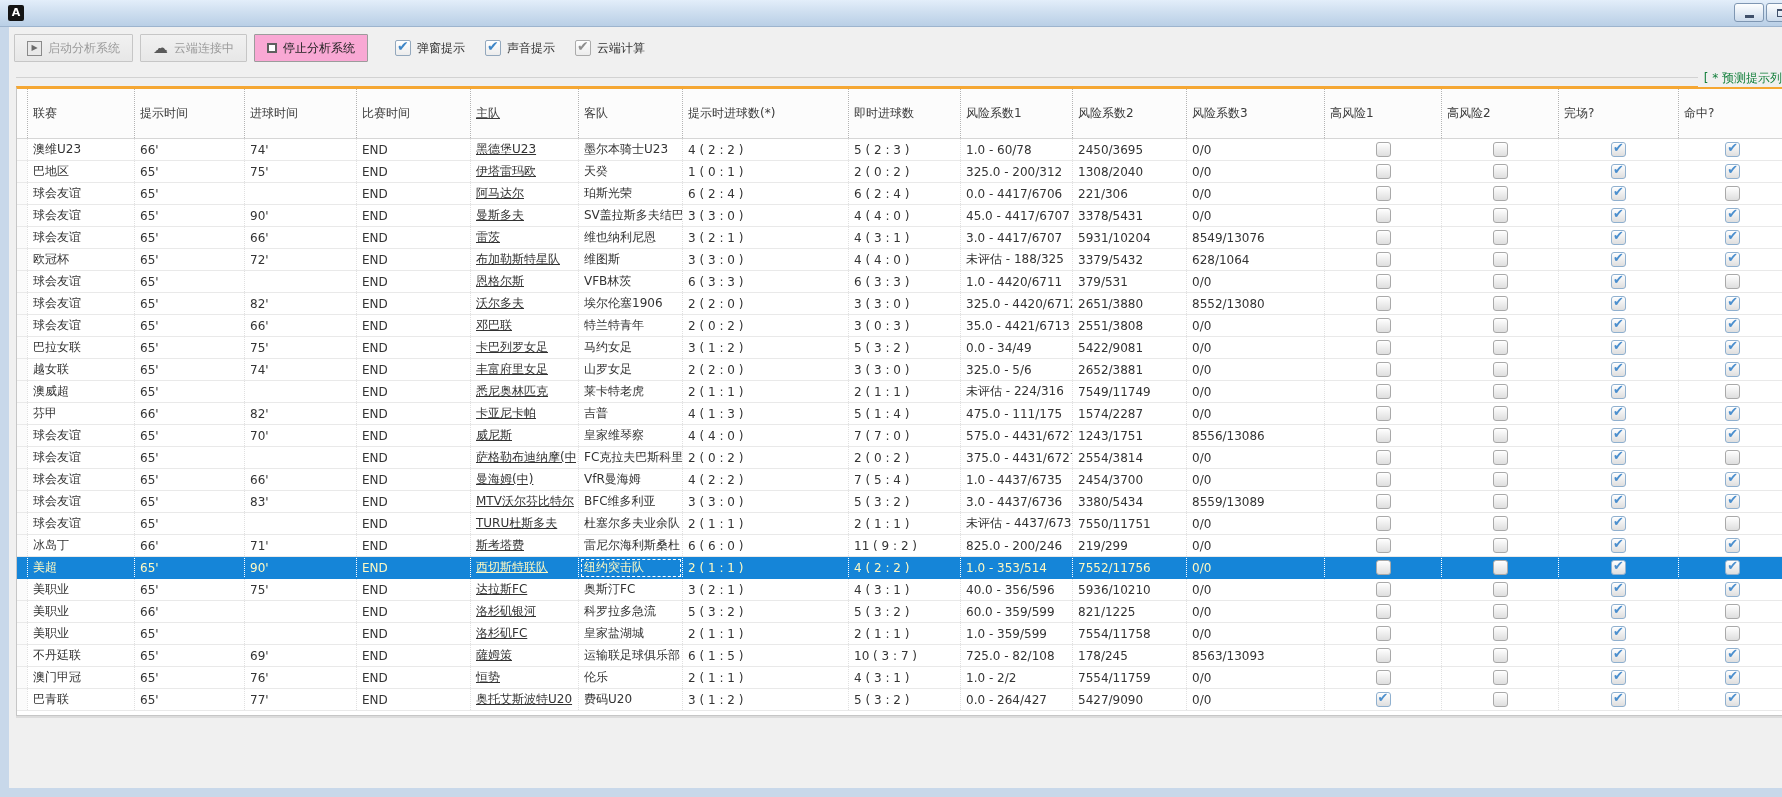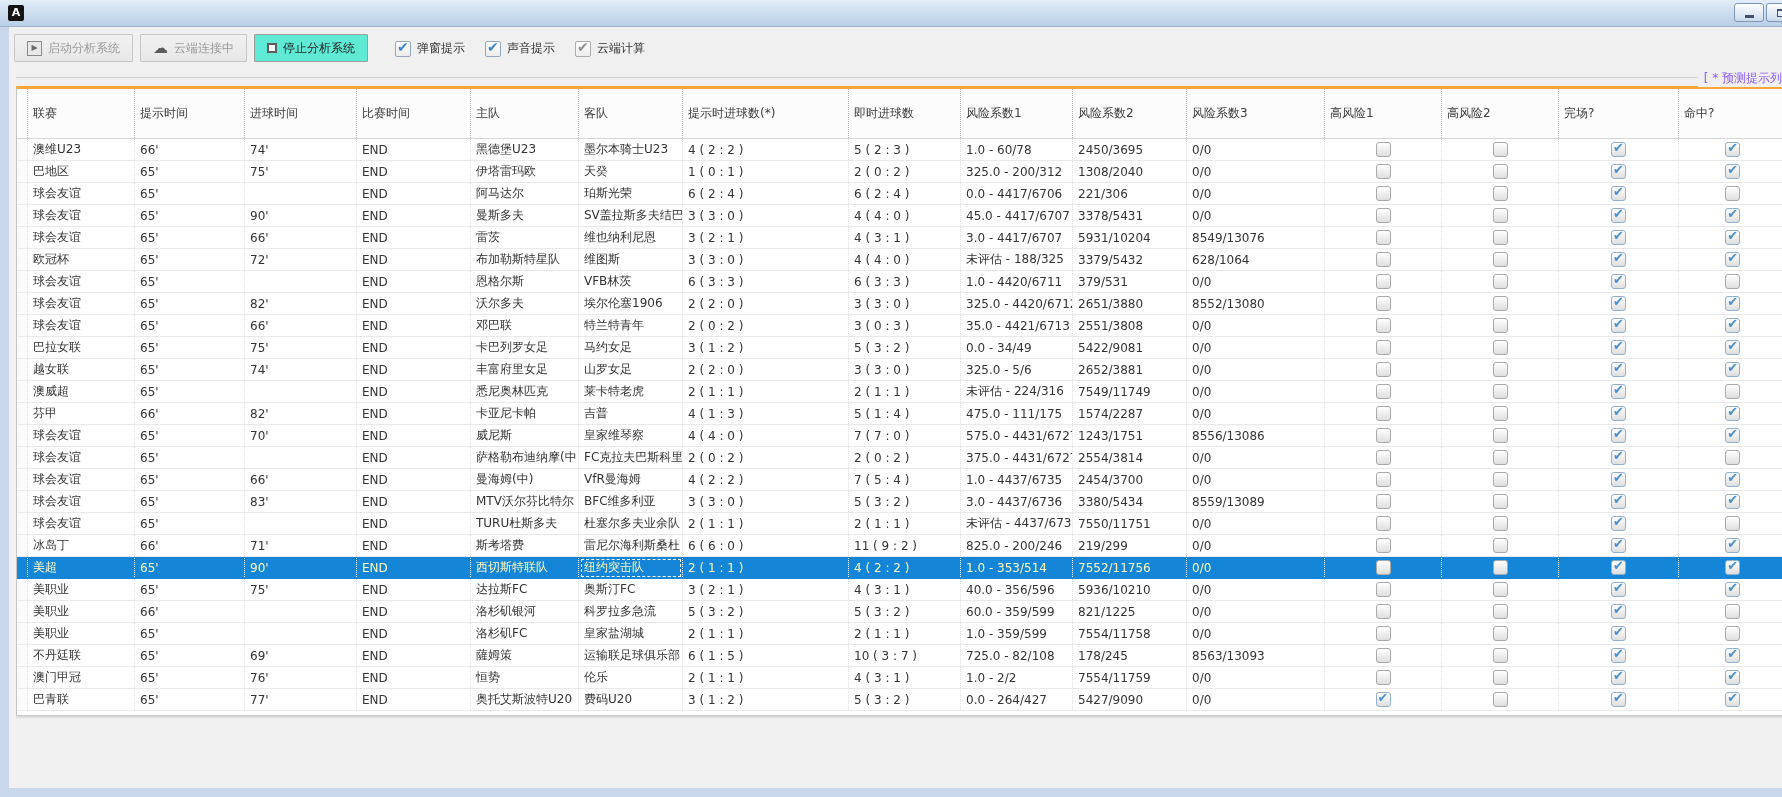--- a/index.html
+++ b/index.html
@@ -19,34 +19,34 @@
   .glyph-min{width:9px;height:3px;background:#40506a;margin-top:8px;}
   .glyph-max{width:9px;height:8px;border:1px solid #40506a;border-top:2px solid #40506a;background:transparent;}
   
   .window-body{position:relative;height:761px;background:#f0f0f0;border-left:9px solid #c8d8ea;}
   .frame-bottom{height:9px;background:#c8d8ea;}
   
   .toolbar{display:flex;align-items:center;padding:6px 0 4px 5px;height:40px;background:#f0f0f0;}
   .tbtn{display:inline-flex;align-items:center;gap:6px;height:28px;padding:0 12px;margin-right:7px;
     border:1px solid #bcbcbc;border-radius:1px;background:linear-gradient(#f4f4f4,#e9e9e9);}
   .tbtn.disabled{color:#9a9a9a;background:linear-gradient(#f1f1f1,#e7e7e7);border-color:#c6c6c6;}
-  .tbtn.active{background:#5eead4;border-color:#9c9c9c;color:#222;}
+  .tbtn.active{background:#f9a8d4;border-color:#9c9c9c;color:#222;}
   .ico-play{display:inline-flex;align-items:center;justify-content:center;width:15px;height:15px;
     border:1px solid #8a8a8a;background:#e9e9e9;color:#6a6a6a;font-size:8px;line-height:1;}
   .ico-cloud{font-size:15px;color:#5a5a5a;line-height:1;}
   .ico-stop{width:10px;height:10px;border:2px solid #5f5f5f;background:#fff;}
-  .tcheck{display:inline-flex;align-items:flex-end;gap:6px;margin-left:20px;}
+  .tcheck{display:inline-flex;align-items:center;gap:6px;margin-left:20px;}
   .bigcb{position:relative;width:16px;height:16px;border:1px solid #93a8bd;border-radius:2px;
     background:linear-gradient(#fff,#ececec);}
   .bigcb.checked::after{content:"✔";position:absolute;left:1px;top:-3px;font-size:14px;font-weight:bold;color:#3e86c7;}
   .bigcb.gray{border-color:#ababab;}
   .bigcb.gray.checked::after{color:#8f8f8f;}
   
   .panel{position:relative;margin:10px 0 0 7px;border-top:1px solid #d2d2d2;}
-  .panel-caption{position:absolute;top:-8px;right:0;background:#f0f0f0;padding-left:6px;color:#8b5cf6;white-space:nowrap;}
+  .panel-caption{position:absolute;top:-8px;right:0;background:#f0f0f0;padding-left:6px;color:#15803d;white-space:nowrap;}
   
   .grid{margin-top:8px;width:1766px;background:#fff;border:1px solid #c6c6c6;border-right:none;
     border-top:3px solid #f5a733;padding-bottom:4px;box-shadow:0 2px 0 #dcdcdc;}
   table{border-collapse:collapse;table-layout:fixed;width:1766px;}
   th{height:23px;font-weight:normal;color:#3a3a3a;text-align:left;padding:16px 5px;
     background:#fcfcfc;border-left:1px dotted #b3b3b3;border-bottom:1px solid #d6d6d6;
     overflow:hidden;white-space:nowrap;}
   th.c-ind{border-left:none;}
   td{height:22px;padding:0 5px;border-bottom:1px solid #e9e9e9;border-left:1px dotted #e0e0e0;
     overflow:hidden;white-space:nowrap;color:#333;}
@@ -58,21 +58,21 @@
     border:1px solid #a9a9a9;border-radius:3px;background:linear-gradient(#ffffff,#dedede);
     box-shadow:inset 0 1px 0 #fff;}
   .cb.checked{border-color:#8fb0cf;}
   .cb.checked::after{content:"✔";position:absolute;left:1px;top:-3px;font-size:13px;font-weight:bold;color:#4b8fce;}
   
   .c-ind{width:7px;}
   .c-league{width:107px;}
   .c-tip_time{width:110px;margin-left:14px;}
   .c-goal_time{width:112px;}
   .c-match_time{width:114px;}
-  .c-home{width:108px;}
+  .c-home{width:108px;text-decoration:underline;}
   .c-away{width:104px;}
   .c-tip_goals{width:166px;}
   .c-live_goals{width:112px;}
   .c-risk1{width:112px;}
   .c-risk2{width:114px;}
   .c-risk3{width:138px;}
   .c-high_risk1{width:117px;}
   .c-high_risk2{width:117px;}
   .c-finished{width:120px;}
   .c-hit{width:108px;}

